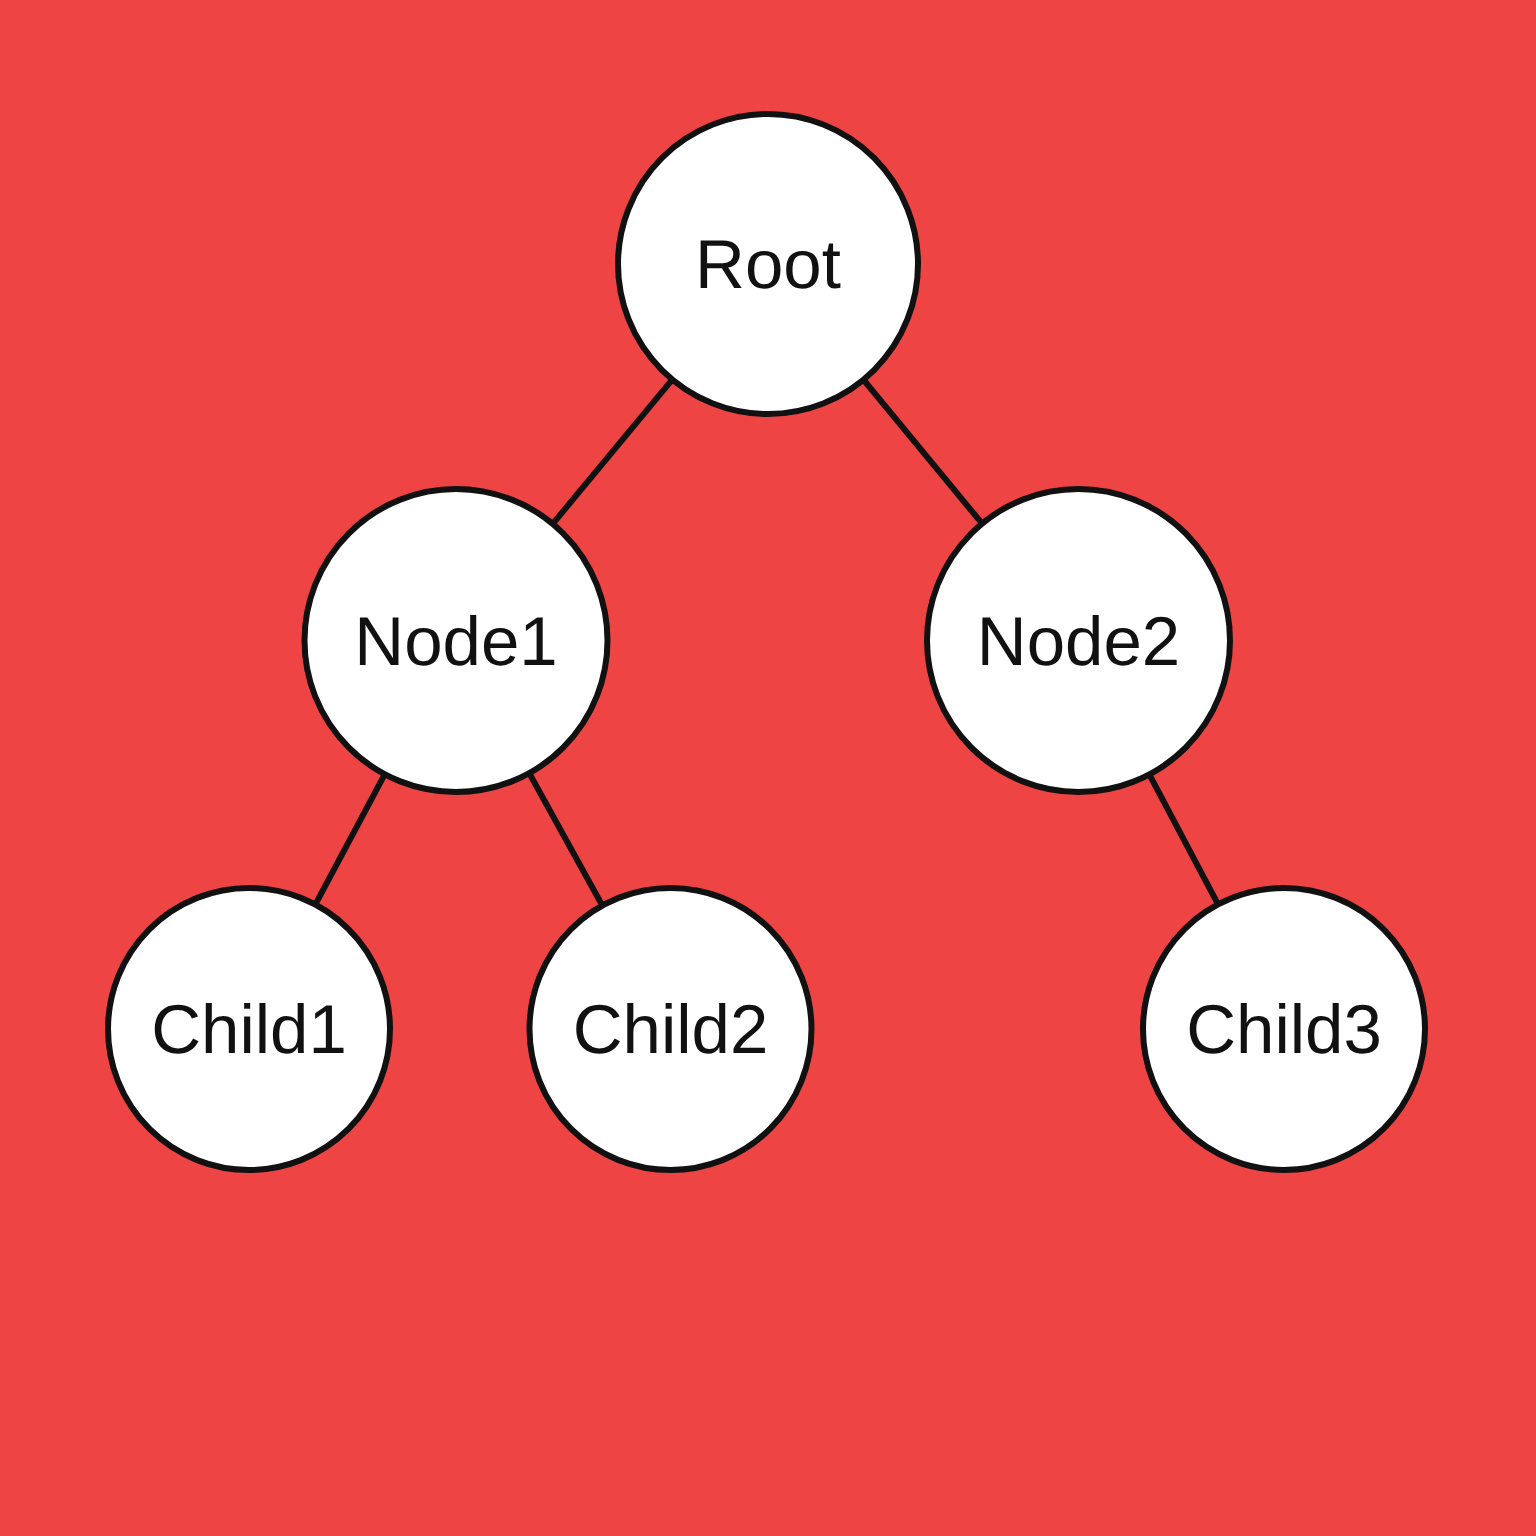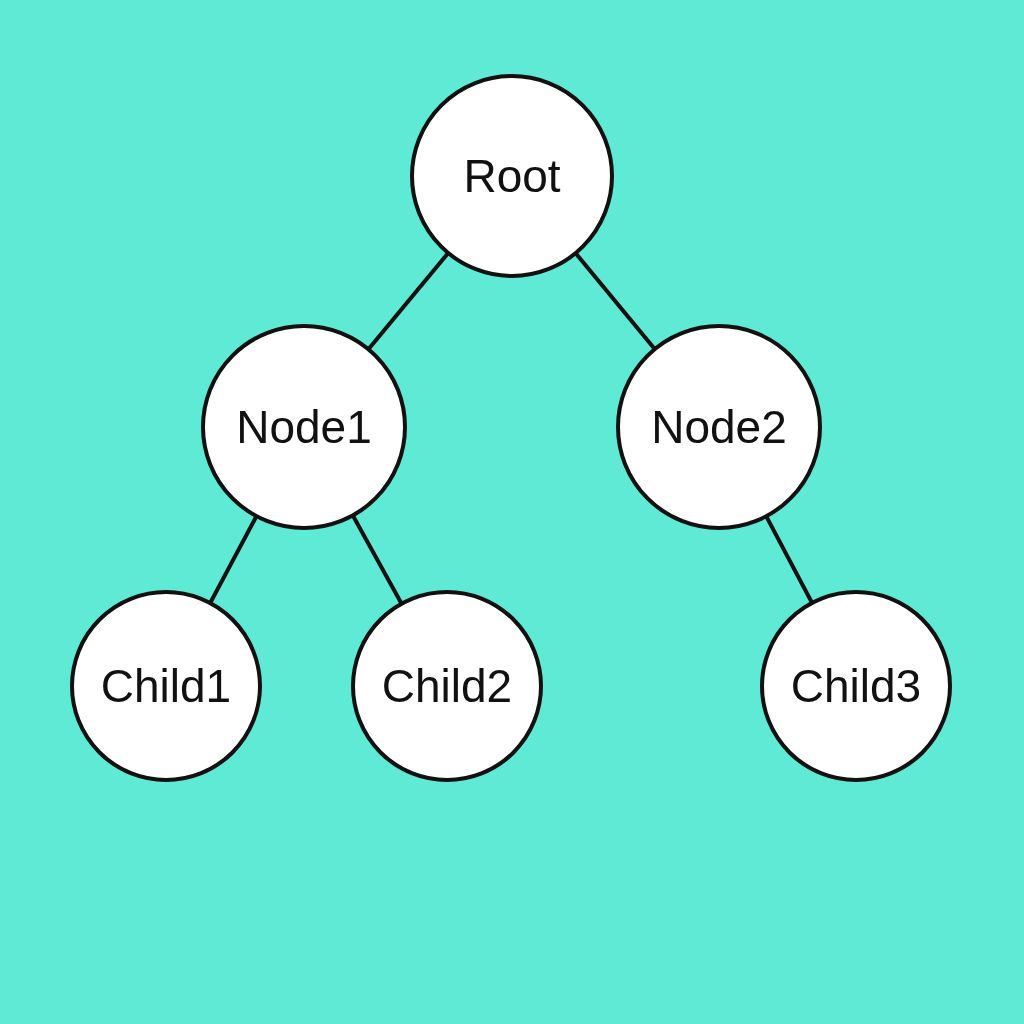--- a/index.html
+++ b/index.html
@@ -8,21 +8,21 @@
     width: 1024px;
     height: 1024px;
     background: #ffffff;
     font-family: "Liberation Sans", sans-serif;
     overflow: hidden;
   }
   #stage {
     position: relative;
     width: 1024px;
     height: 1024px;
-    background: #5eead4;
+    background: #ef4444;
   }
   svg text {
     font-family: "Liberation Sans", sans-serif;
     font-weight: 500;
   }
 </style>
 </head>
 <body>
 
 <div id="stage">

